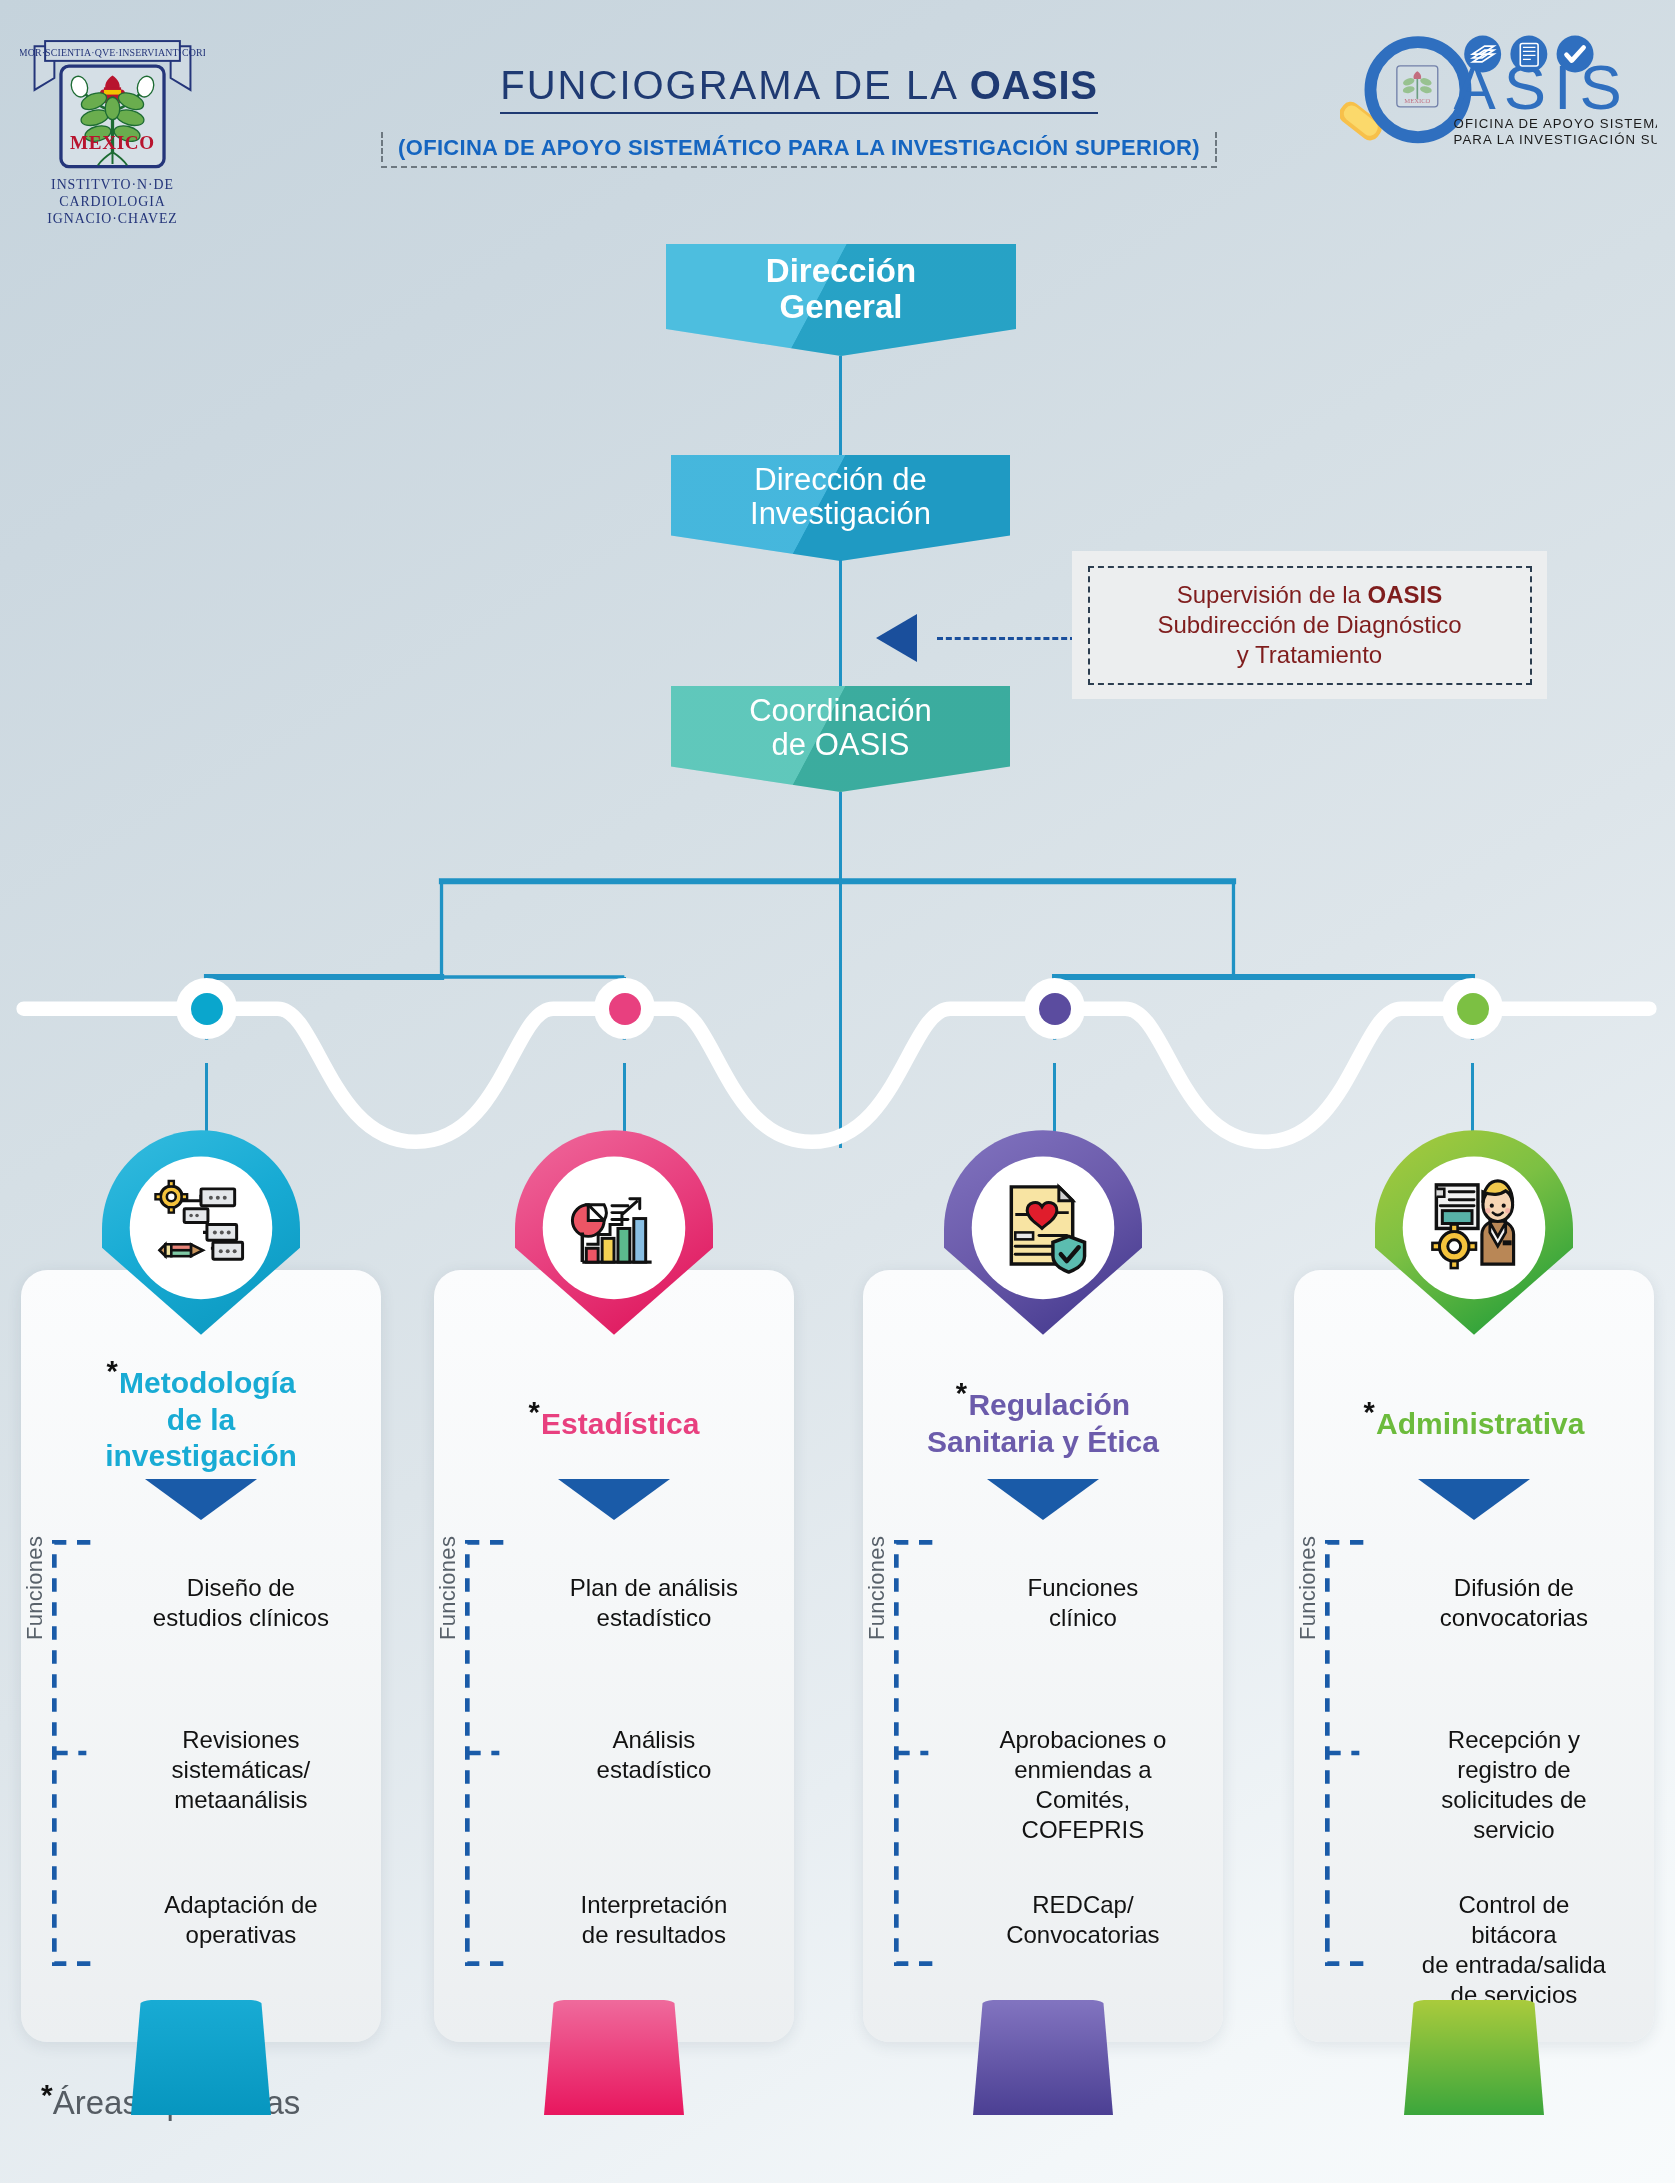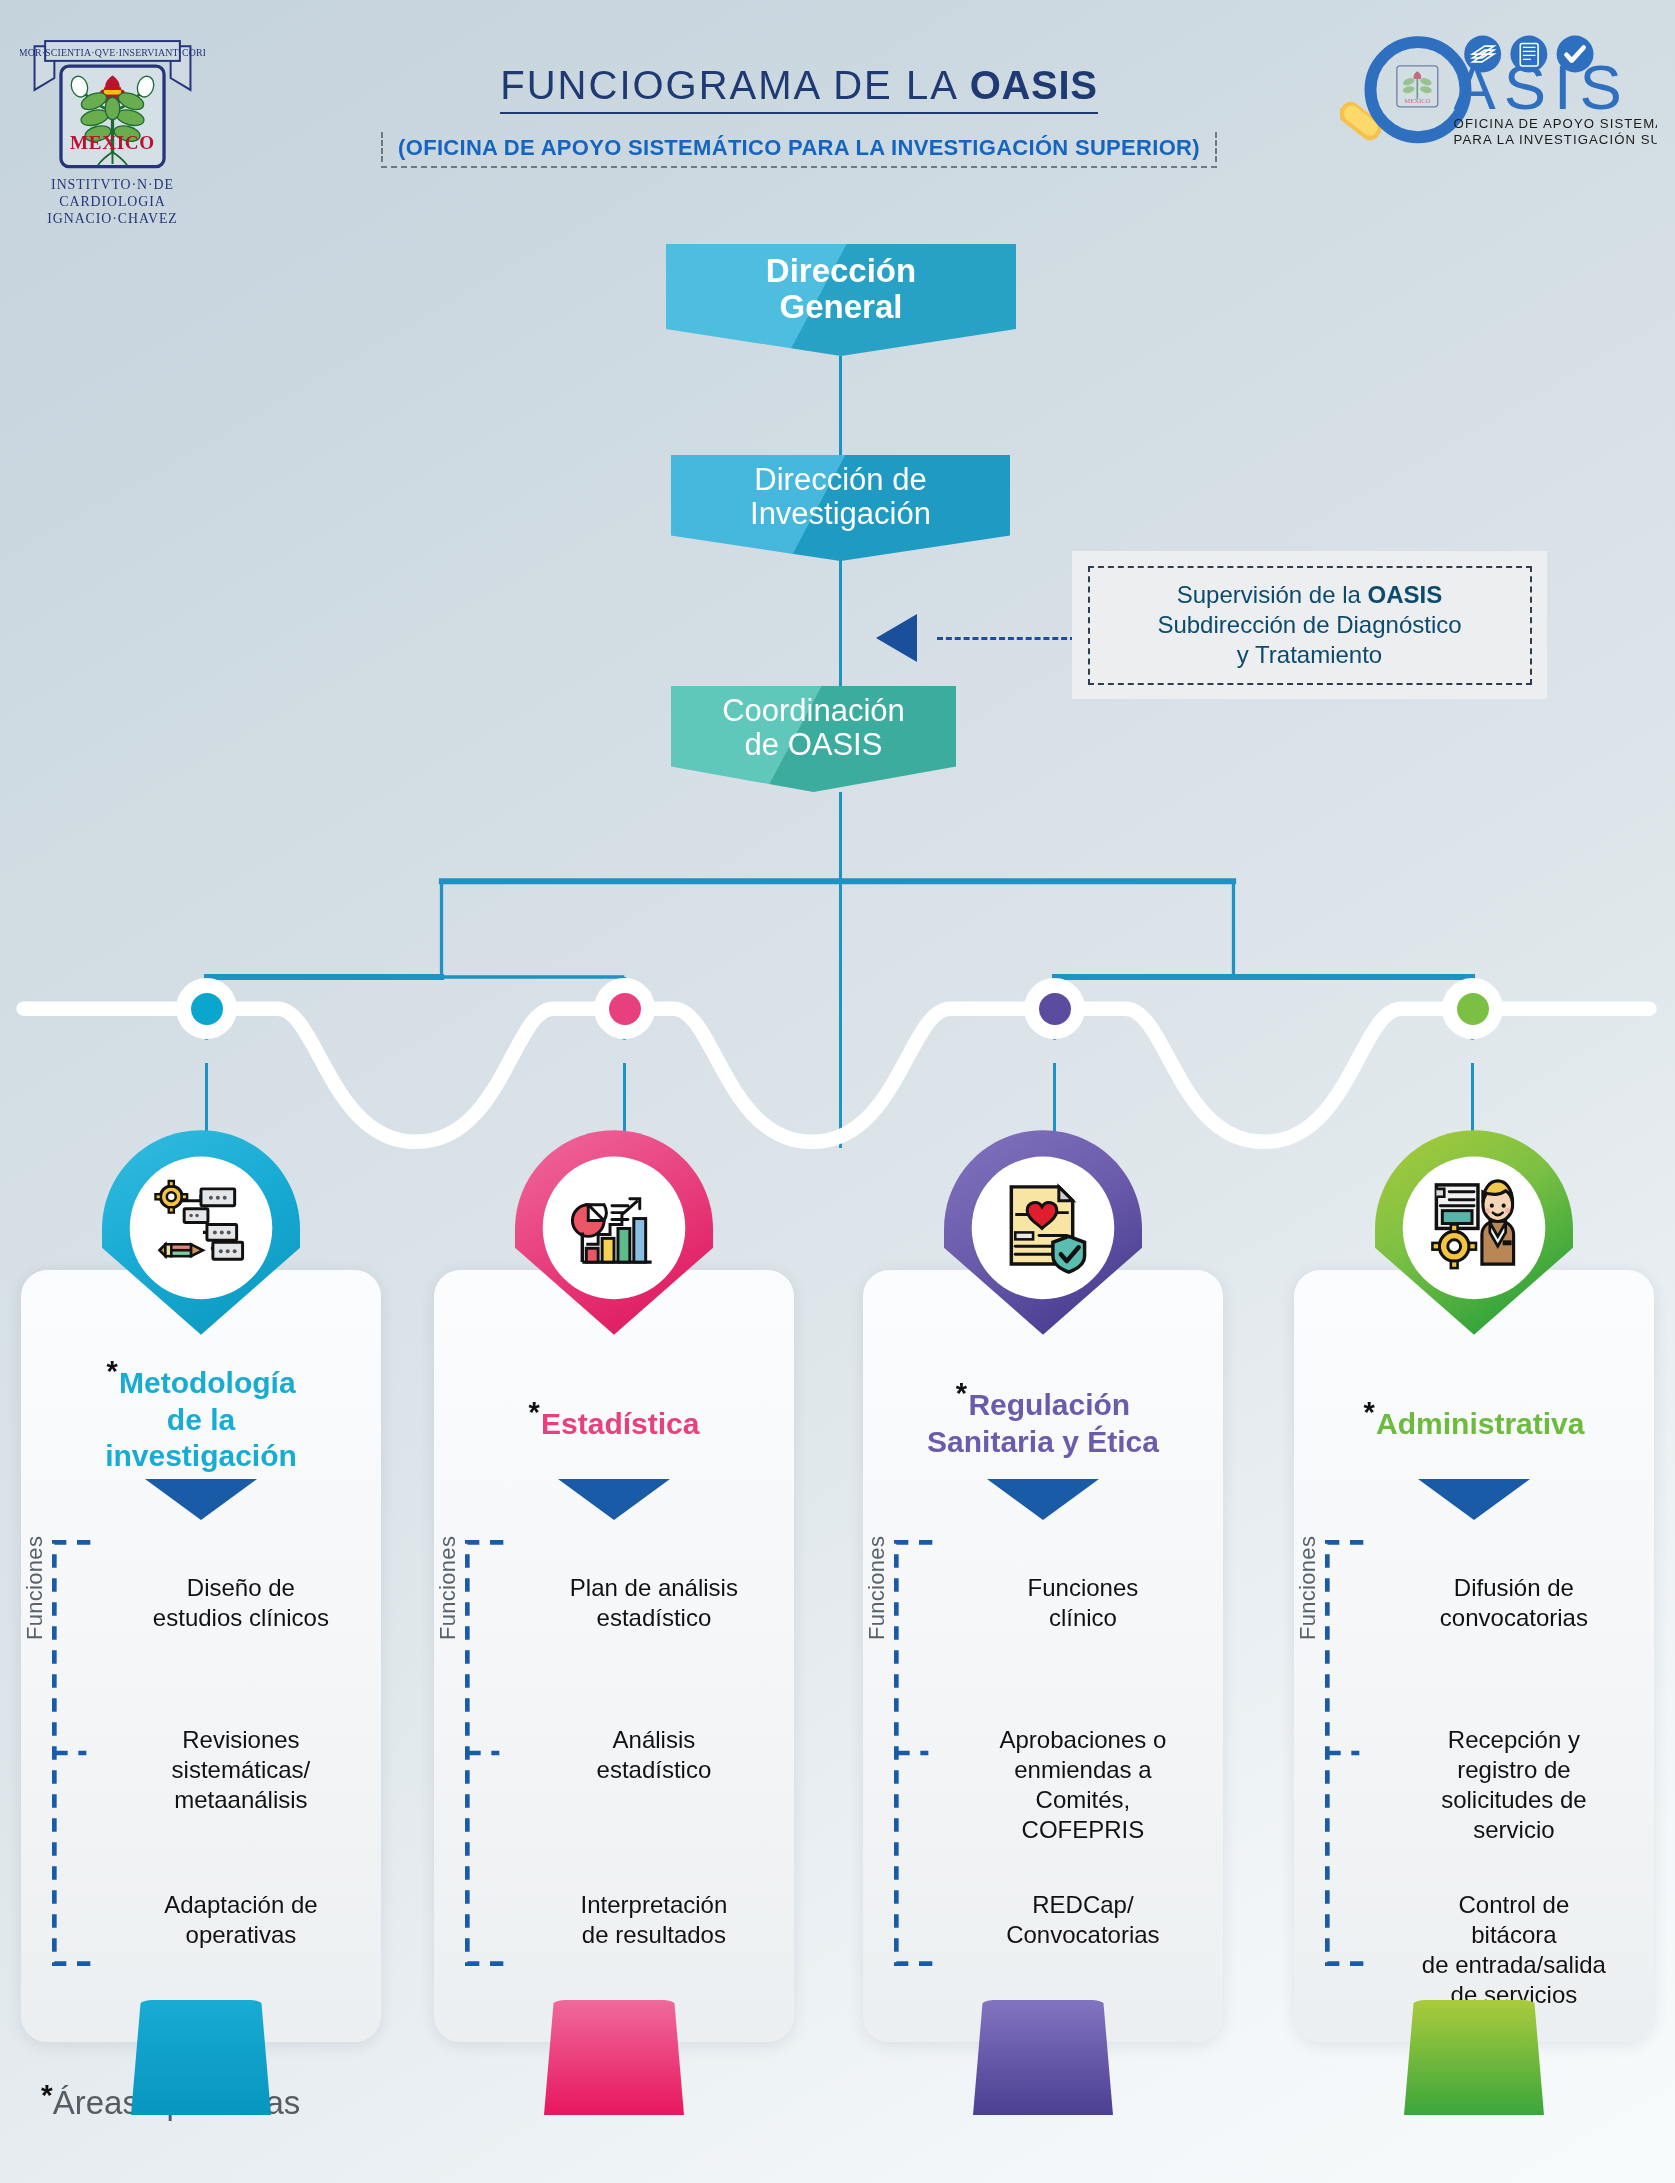--- a/index.html
+++ b/index.html
@@ -116,21 +116,21 @@
     font-size: 33px; font-weight: 700;
   }
   #banner-di {
     left: 671px; top: 455px;
     width: 339px; height: 106px;
     background: #22a9d6;
     font-size: 31px;
   }
   #banner-co {
     left: 671px; top: 686px;
-    width: 285px; height: 106px;
+    width: 339px; height: 106px;
     background: #41bdae;
     font-size: 31px;
   }
 
   
   .spine {
     position: absolute;
     width: 3.3px;
     background: #1f92c4;
   }
@@ -145,21 +145,21 @@
     width: 475px; height: 148px;
     background: #eceeef;
     display: flex; align-items: center; justify-content: center;
   }
   #supervision-inner {
     border: 2.6px dashed #2c3e50;
     width: 444px; height: 119px;
     display: flex; align-items: center; justify-content: center;
     text-align: center;
     font-size: 24px;
-    color: #0c4a6e;
+    color: #7f1d1d;
     line-height: 1.25;
     padding: 2.6px 5.3px;
   }
   #supervision-inner b { font-weight: 700; }
 
   #sup-dash {
     position: absolute;
     left: 937px; top: 637px;
     width: 139px; height: 0;
     border-top: 3.3px dashed #1a4f9c;

